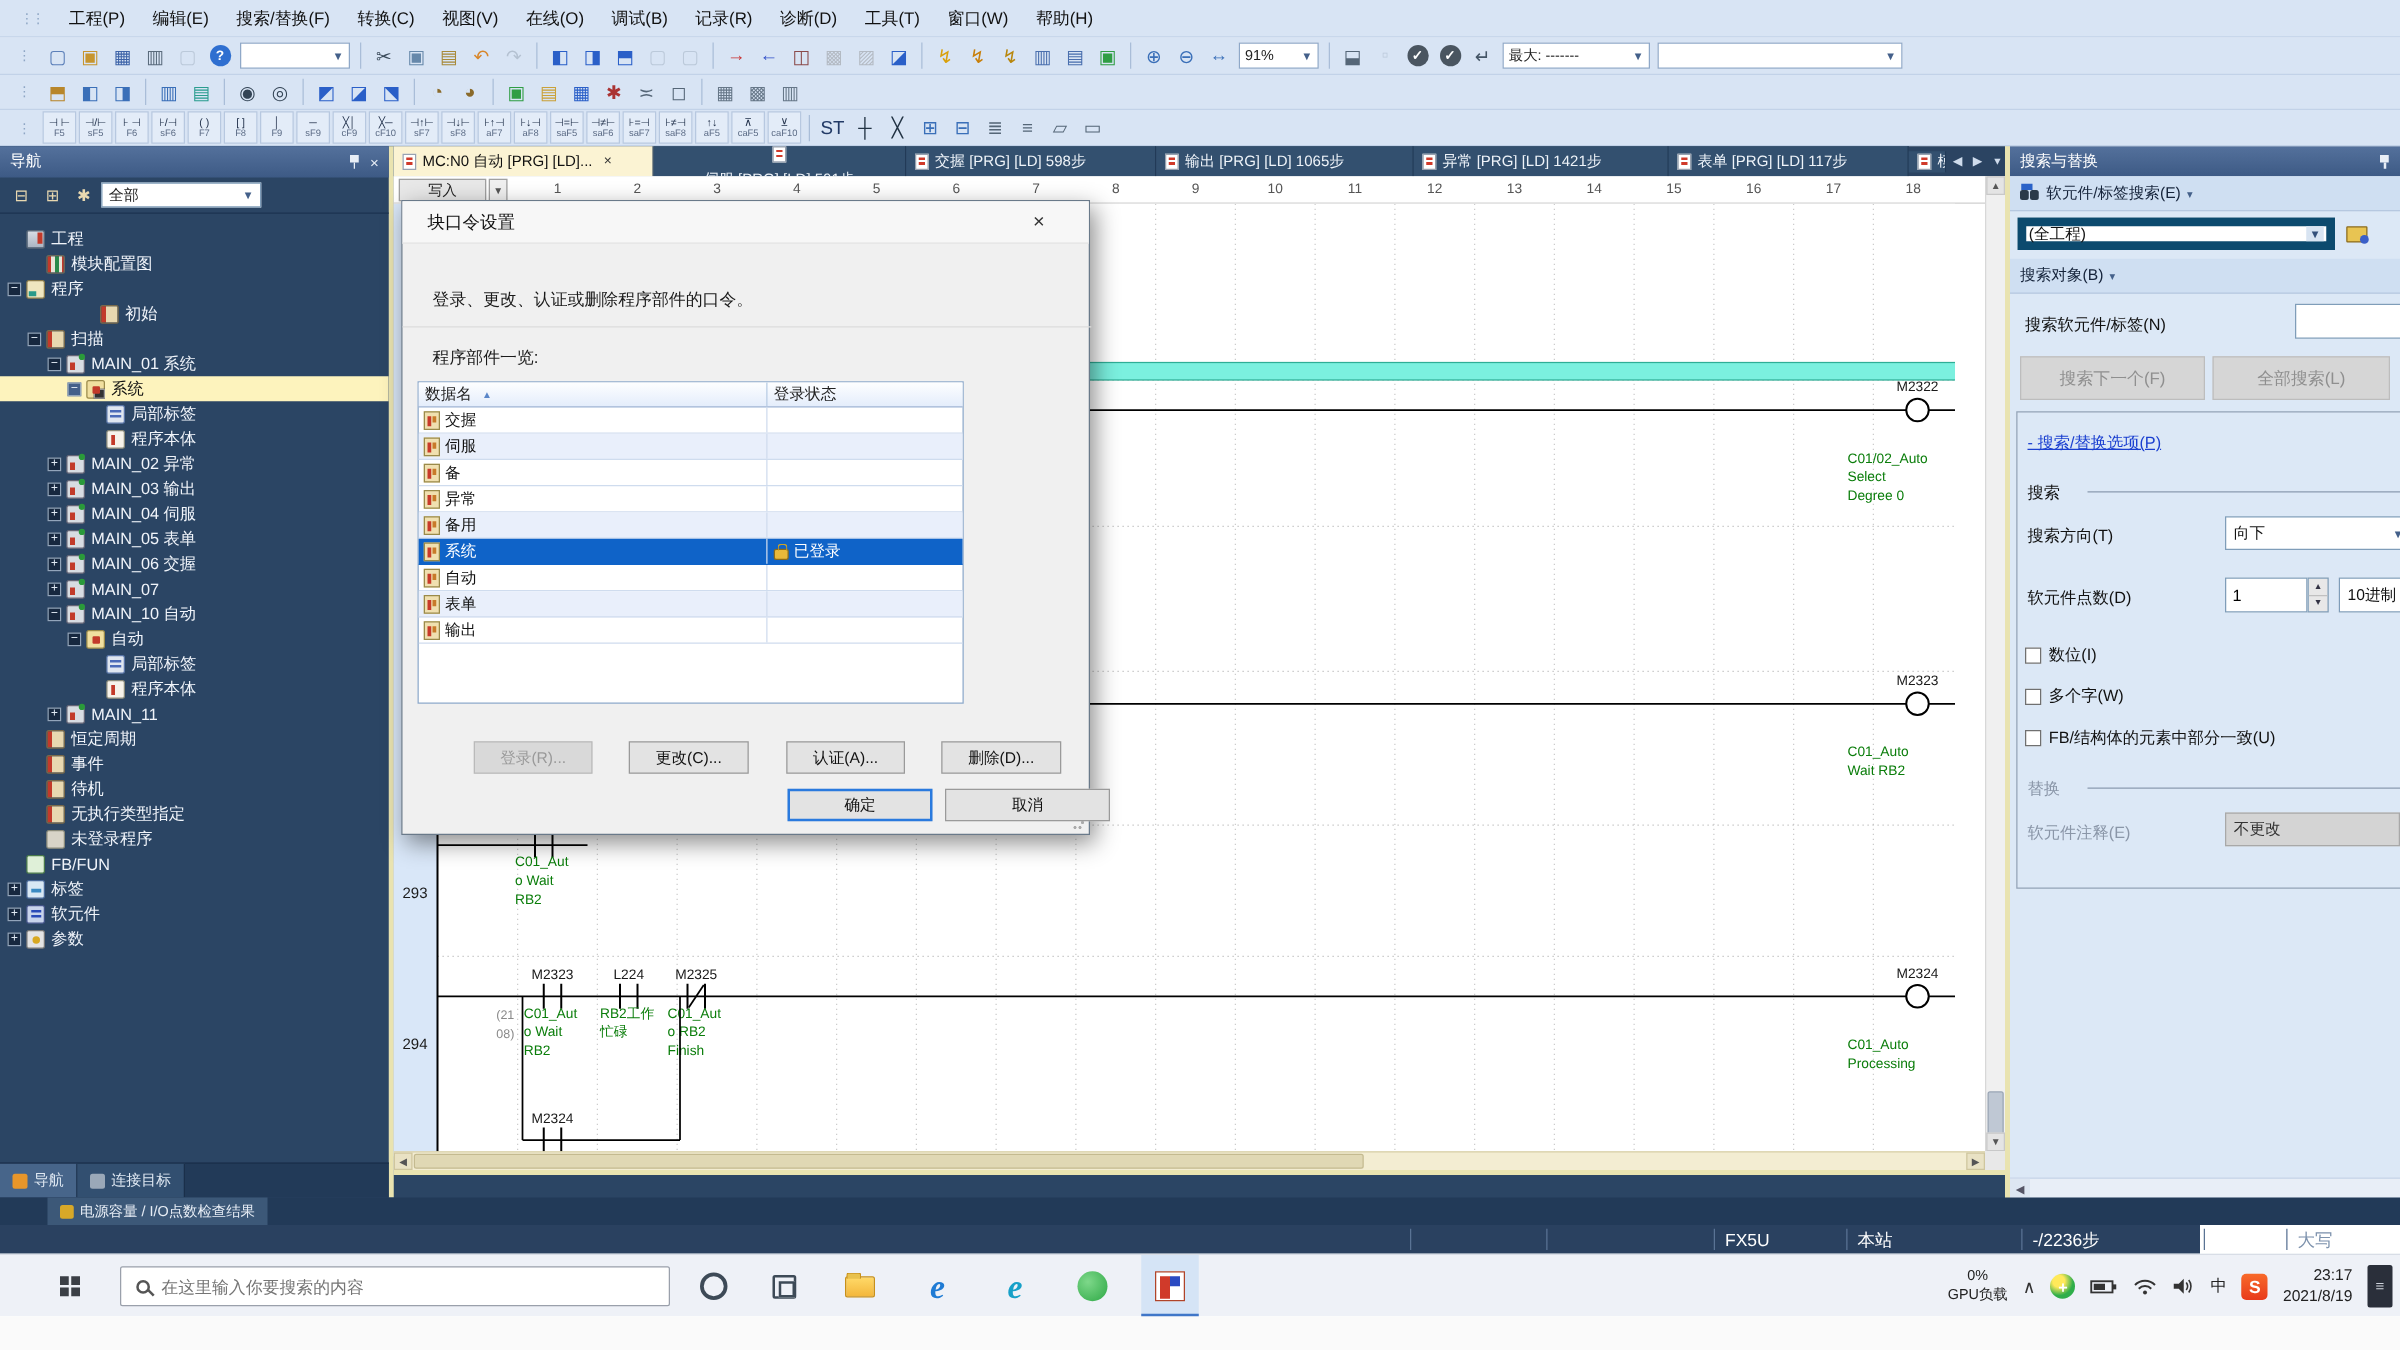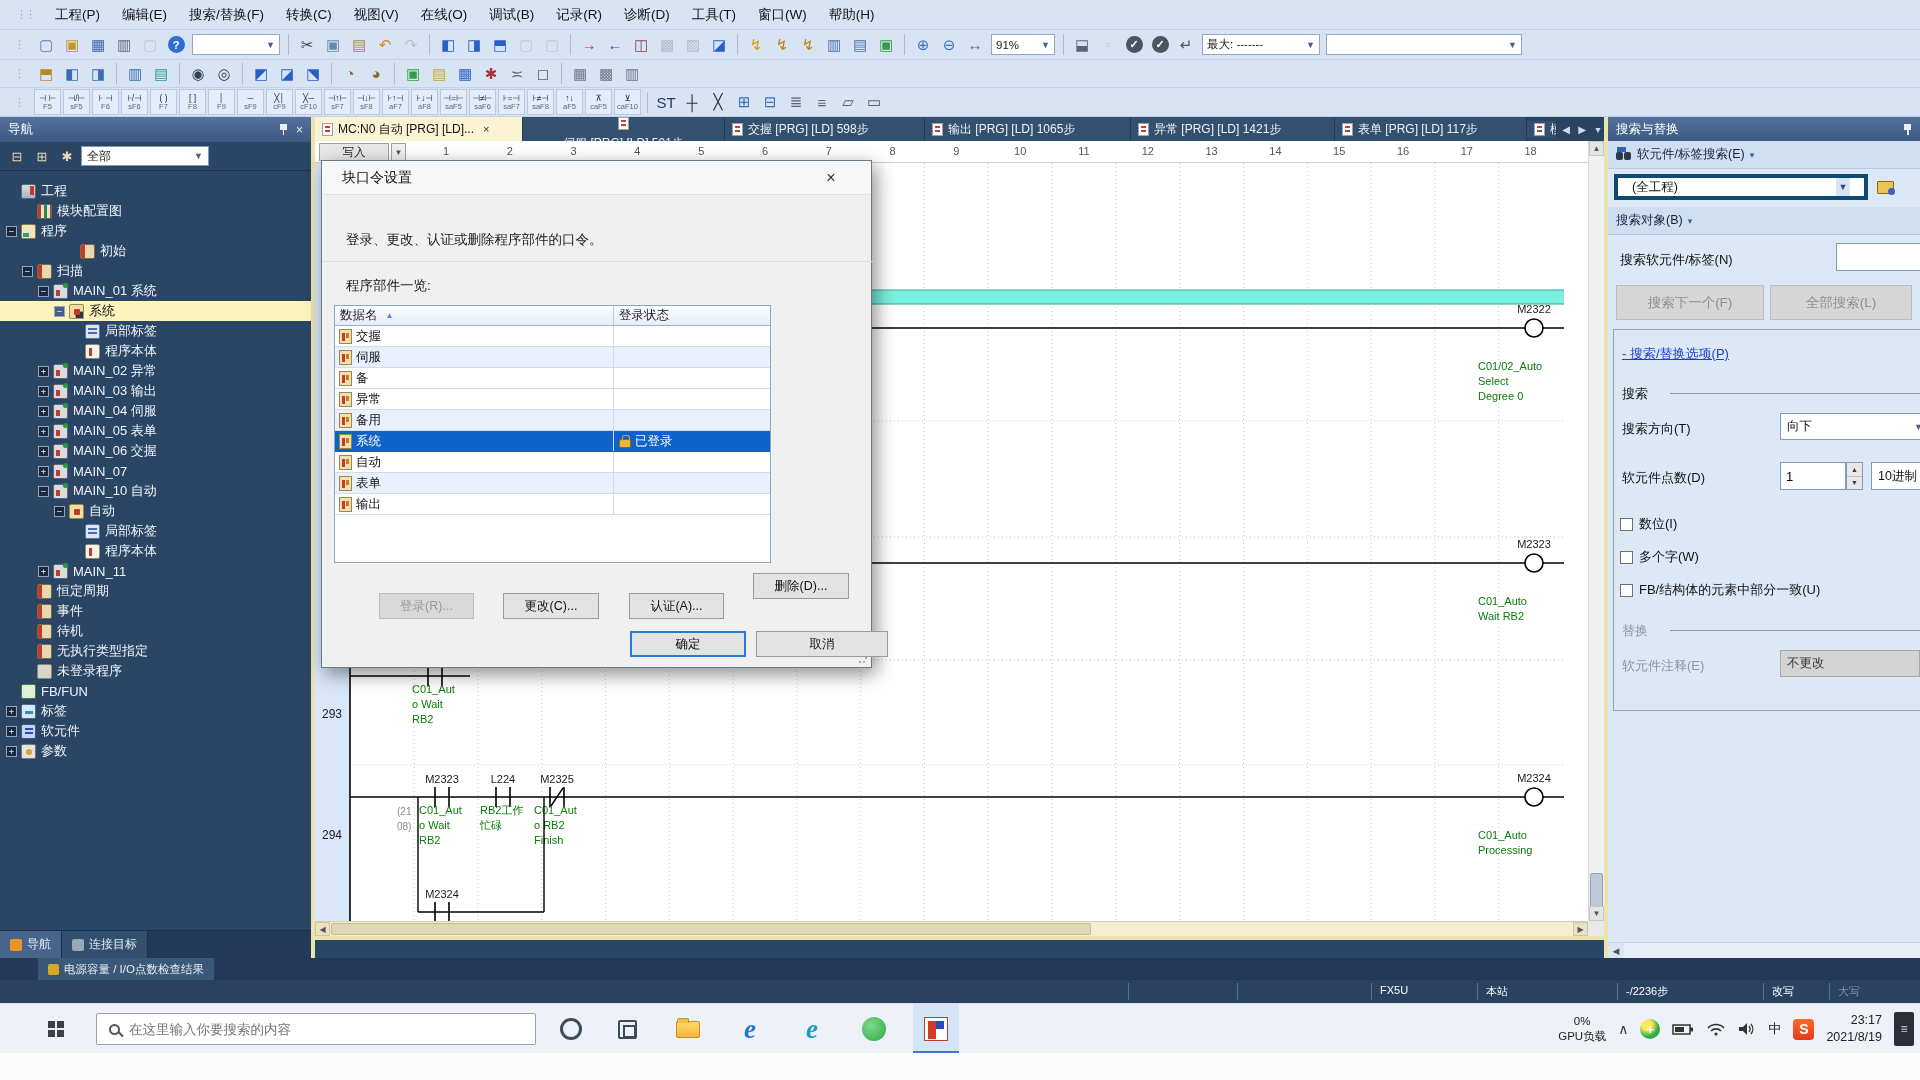--- a/index.html
+++ b/index.html
@@ -113,21 +113,21 @@
  radial-gradient(circle at 6px 8px,#aaa 1px,transparent 1.5px),
  radial-gradient(circle at 8px 4px,#aaa 1px,transparent 1.5px)}
 
 #rightpanel{position:absolute;left:1604px;top:117px;width:316px;height:863px;background:#dce8f6;border-left:4px solid #e9e3b0;overflow:hidden}
 #rp-title{height:24px;background:linear-gradient(#54719c,#3d5a85);color:#fff;font-size:12.5px;display:flex;align-items:center;padding:0 8px}
 .rp-strip{height:28px;display:flex;align-items:center;gap:5px;padding:0 8px;font-size:12.5px;color:#15233a;border-bottom:1px solid #b6c8e0;background:#cfdff2}
 .rp-strip .caret{font-size:9px;color:#44608a}
 .binoc{width:16px;height:12px;position:relative}
 .binoc::before{content:"";position:absolute;left:0;top:3px;width:7px;height:8px;background:#2a3a4a;border-radius:2px;box-shadow:8px 0 0 #2a3a4a}
 .binoc::after{content:"";position:absolute;left:1px;top:-2px;width:9px;height:5px;background:#2a62c8}
-#rp-scope{position:absolute;left:6px;top:57px;width:254px;height:26px;background:#fff;border:4px solid #0c4a6e;font-size:12.5px;display:flex;align-items:center;padding:0 14px;color:#111}
+#rp-scope{position:absolute;left:6px;top:57px;width:254px;height:26px;background:#fff;border:7px solid #0c4a6e;font-size:12.5px;display:flex;align-items:center;padding:0 2px;color:#111}
 #rp-scope .arr{margin-left:auto;width:14px;text-align:center;background:#d8e4f2;font-size:9px;color:#33507a;align-self:stretch;display:flex;align-items:center;justify-content:center}
 #rp-scope-btn{position:absolute;left:264px;top:57px;width:27px;height:26px;display:flex;align-items:center;justify-content:center}
 .folder-wrench{width:17px;height:13px;background:#e8c452;border:1px solid #8a6a1a;border-radius:1px;position:relative}
 .folder-wrench::after{content:"";position:absolute;right:-2px;bottom:-2px;width:7px;height:7px;background:#3a5fc8;border-radius:50%}
 #rp-target{top:90px;position:absolute;left:0;width:316px}
 #rp-findlabel{position:absolute;left:12px;top:134px;font-size:13px;color:#111}
 #rp-findcombo{position:absolute;left:228px;top:126px;width:110px;height:28px;background:#fff;border:1px solid #7f9db9}
 .rp-btn{position:absolute;height:35px;background:#d6d6d6;border:1px solid #bdbdbd;color:#8f8f8f;font-size:13.5px;display:flex;align-items:center;justify-content:center}
 #rp-group{position:absolute;left:5px;top:212px;width:340px;height:382px;border:1px solid #93a2b6}
 #rp-link{position:absolute;left:14px;top:228px;font-size:13px;color:#1a3fd0;text-decoration:underline}
@@ -142,21 +142,21 @@
 #rp-spin{position:absolute;left:238px;top:345px;width:17px;height:28px;border:1px solid #7f9db9;background:#e8e8e8;display:flex;flex-direction:column}
 #rp-spin span{flex:1;font-size:7px;display:flex;align-items:center;justify-content:center;color:#334;border-bottom:1px solid #c0c0c0}
 .rp-check{position:absolute;left:12px;display:flex;align-items:center;gap:6px;font-size:13px;color:#111}
 .cbox{width:13px;height:13px;background:#fff;border:1px solid #707070;flex:none}
 #rp-hscroll{position:absolute;left:0;bottom:22px;width:316px;height:16px;background:#e8eef7;border-top:1px solid #c2d2e8;display:flex;align-items:center}
 #rp-hscroll .a{width:16px;height:15px;font-size:9px;color:#556;display:flex;align-items:center;justify-content:center;background:#dde6f2}
 
 #dockstrip{position:absolute;left:0;top:958px;width:1920px;height:22px;background:#223a58}
 #docktab{position:absolute;left:38px;top:0;height:22px;background:#3c5878;display:flex;align-items:center;gap:5px;padding:0 10px;color:#e8eef6;font-size:11.5px}
 .dock-ic{width:11px;height:11px;background:#d8a828;border-radius:2px}
-#statusbar{position:absolute;left:0;top:980px;width:1920px;height:23px;background:#2a4160;color:#fff;font-size:11px}
+#statusbar{position:absolute;left:0;top:980px;width:1760px;height:23px;background:#2a4160;color:#fff;font-size:14px}
 .sb-sep{position:absolute;top:3px;width:1px;height:17px;background:#5a7394}
 .sb-txt{position:absolute;top:4px;white-space:nowrap}
 .sb-txt.dim{color:#7d92ad}
 
 #taskbar{position:absolute;left:0;top:1003px;width:1920px;height:50px;background:#eef1f7;border-top:1px solid #d8dde6}
 #below{position:absolute;left:0;top:1053px;width:1920px;height:27px;background:#fafafa}
 #start{position:absolute;left:48px;top:17px;width:16px;height:16px;display:grid;grid-template-columns:7px 7px;grid-template-rows:7px 7px;gap:2px}
 #start i{background:#3b3f46}
 #tsearch{position:absolute;left:96px;top:9px;width:440px;height:32px;background:#fff;border:1px solid #9aa0ab;border-radius:2px;display:flex;align-items:center;gap:9px;padding:0 12px}
 .s-mag{width:11px;height:11px;border:2px solid #555;border-radius:50%;position:relative;flex:none}
@@ -813,21 +813,21 @@
             <span class="doc-ic"></span>
             <span>输出</span>
           </div>
           <div class="c2"></div>
         </div>
       </div>
   </div>
   <button class="dbtn dis" style="left:57px;top:432px;width:95px">登录(R)...</button>
   <button class="dbtn" style="left:181px;top:432px;width:96px">更改(C)...</button>
   <button class="dbtn" style="left:307px;top:432px;width:95px">认证(A)...</button>
-  <button class="dbtn" style="left:431px;top:412px;width:96px">删除(D)...</button>
+  <button class="dbtn" style="left:431px;top:432px;width:96px">删除(D)...</button>
   <button class="dbtn focus" style="left:308px;top:470px;width:116px">确定</button>
   <button class="dbtn" style="left:434px;top:470px;width:132px">取消</button>
   <div id="dlg-grip"></div>
 </div>
 
 <div id="rightpanel">
   <div id="rp-title" class="panel-title">
     <span>搜索与替换</span>
     <span class="pt-ic">
         <span class="pin"></span>

